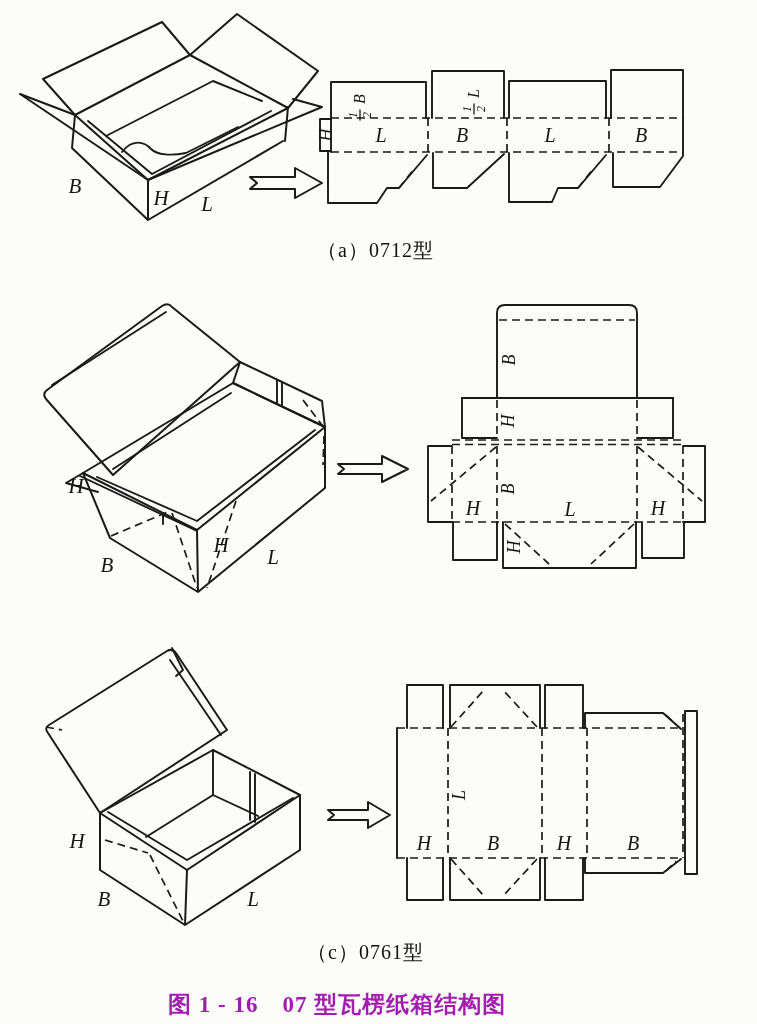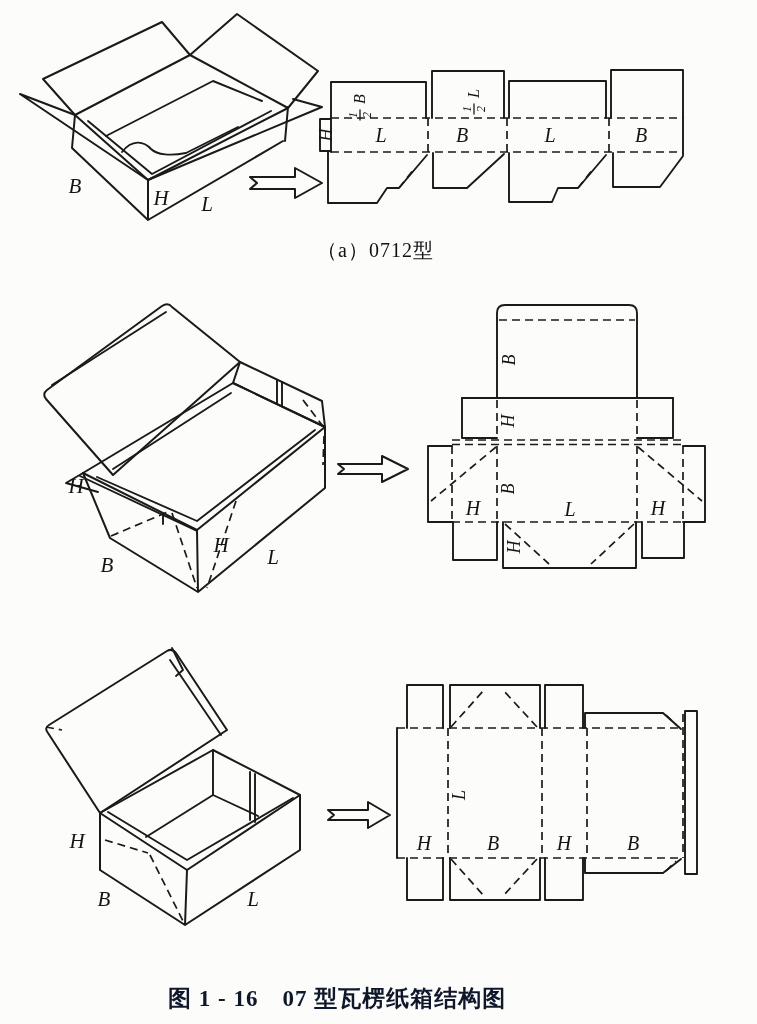--- a/index.html
+++ b/index.html
@@ -19,23 +19,23 @@
   .dimp{font:italic 20px "Liberation Serif","DejaVu Serif",serif;fill:#141414;}
   .dimr{font:italic 18px "Liberation Serif","DejaVu Serif",serif;fill:#141414;}
   .fracd{font:italic 12px "Liberation Serif","DejaVu Serif",serif;fill:#141414;}
   .fracl{font:italic 16px "Liberation Serif","DejaVu Serif",serif;fill:#141414;}
   .caption{
     position:absolute;color:#111;
     font:20px "Liberation Serif","DejaVu Serif",serif;
     letter-spacing:1px;white-space:nowrap;text-align:center;
   }
   .main-caption{
-    position:absolute;color:#0f172a;
+    position:absolute;color:#a21caf;
     font:bold 23px "Liberation Serif","DejaVu Serif",serif;
-    letter-spacing:1px;white-space:nowrap;
+    letter-spacing:1px;white-space:nowrap;margin-top:6px;
   }
 </style>
 </head>
 <body>
 
 <div class="page">
 <svg width="757" height="1024" viewBox="0 0 757 1024">
 
   <g>
 
@@ -207,15 +207,16 @@
       <text class="dimp" x="424" y="850" text-anchor="middle">H</text>
       <text class="dimp" x="493" y="850" text-anchor="middle">B</text>
       <text class="dimr" transform="translate(459,795) rotate(-90)" x="0" y="6" text-anchor="middle">L</text>
       <text class="dimp" x="564" y="850" text-anchor="middle">H</text>
       <text class="dimp" x="633" y="850" text-anchor="middle">B</text>
     </g>
   </g>
 </svg>
 
 <div class="caption" style="left:317px;top:237px">（a）0712型</div>
+<div class="caption" style="left:307px;top:939px">（c）0761型</div>
 <div class="main-caption" style="left:168px;top:983px">图 1 - 16　07 型瓦楞纸箱结构图</div>
 
 </div>
 
 </body></html>

